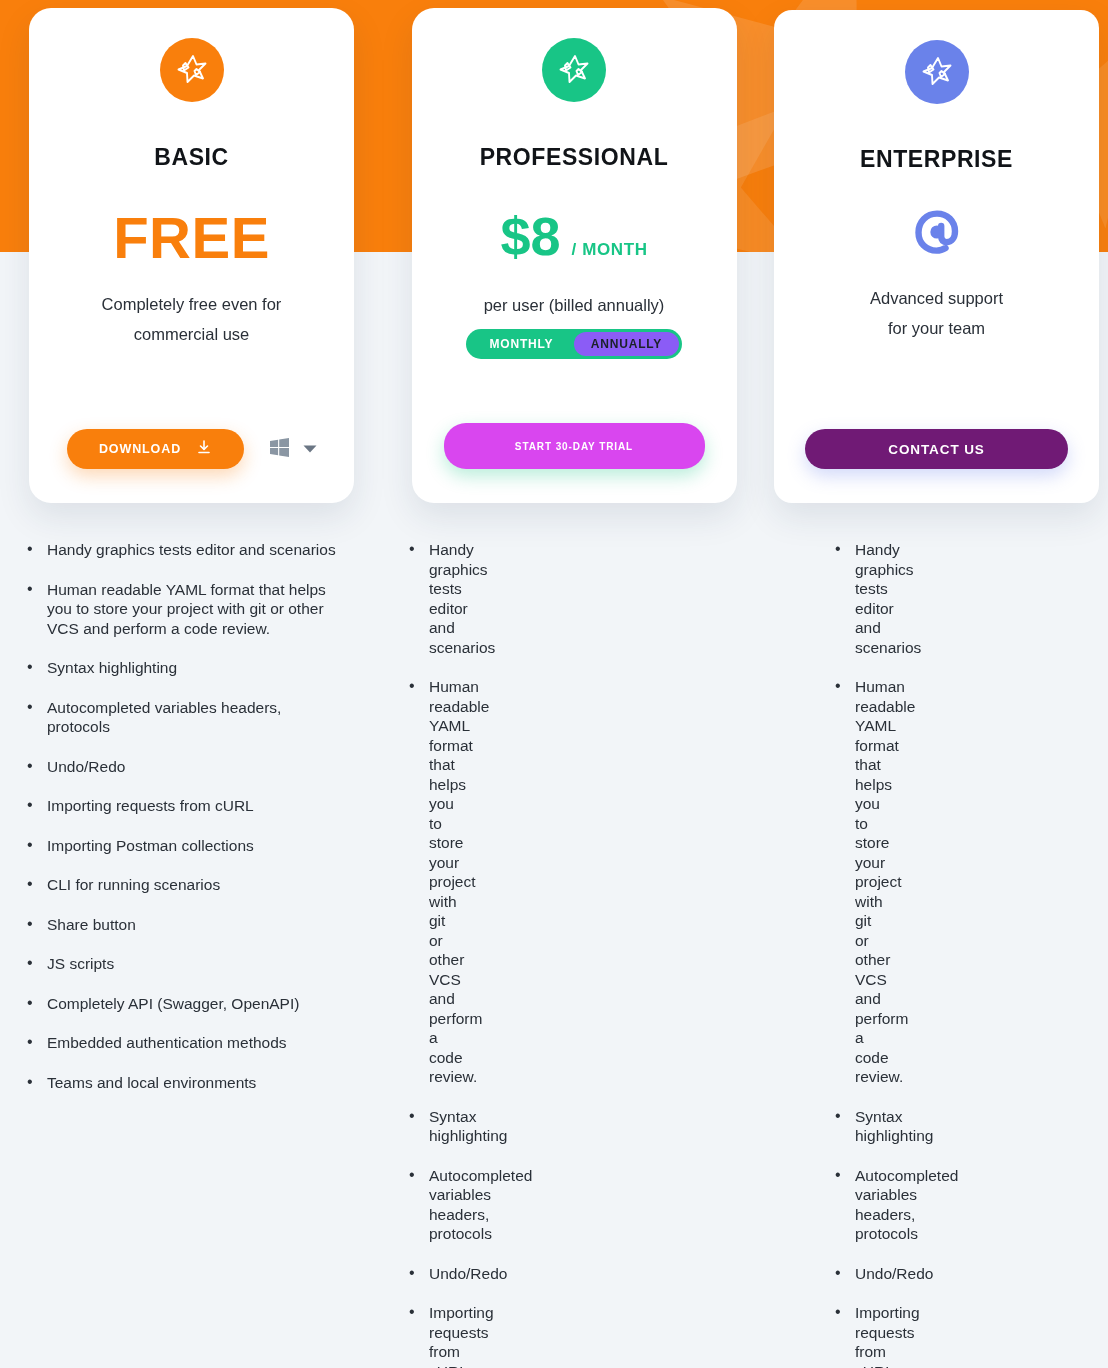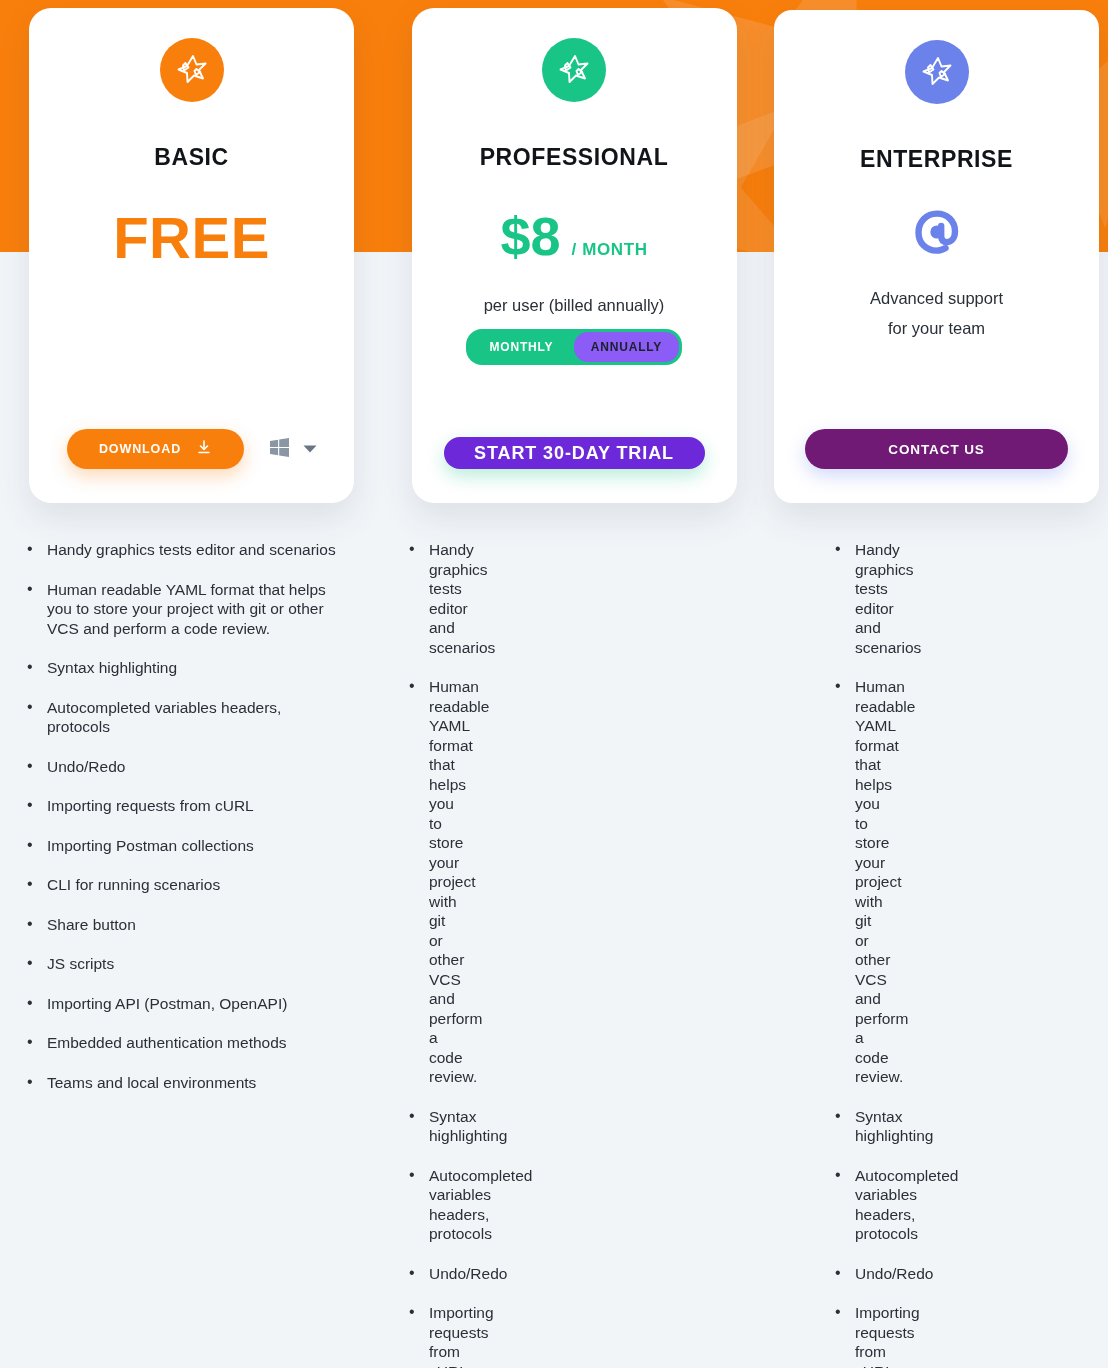--- a/index.html
+++ b/index.html
@@ -158,21 +158,21 @@
     font-size: 16.5px;
     line-height: 24px;
     color: #2a3038;
     text-align: center;
   }
 
   
   .billing-toggle {
     margin-top: 12px;
     width: 216px;
-    height: 36px;
+    height: 30px;
     border-radius: 16px;
     background: #18c586;
     display: flex;
     align-items: center;
     padding: 3px;
     position: relative;
   }
   .toggle-opt {
     flex: 1;
     height: 100%;
@@ -212,23 +212,23 @@
     font-family: "Liberation Sans", sans-serif;
   }
   .btn-download {
     width: 177px; height: 40px;
     background: #f97f0c;
     font-size: 12.5px;
     box-shadow: 0 7px 18px rgba(249, 127, 12, 0.30);
     gap: 16px;
   }
   .btn-trial {
-    width: 261px; height: 32px;
-    background: #6d28d9;
-    font-size: 18px;
+    width: 261px; height: 46px;
+    background: #d946ef;
+    font-size: 10px;
     box-shadow: 0 7px 18px rgba(24, 197, 134, 0.30);
   }
   .btn-contact {
     width: 263px; height: 40px;
     background: #701a75;
     font-size: 13.5px;
     box-shadow: 0 7px 18px rgba(106, 130, 234, 0.30);
   }
   .os-picker {
     display: flex;
@@ -287,20 +287,21 @@
           <svg width="40" height="40" viewBox="0 0 40 40" fill="none" stroke="#ffffff" stroke-width="1.9" stroke-linejoin="round">
             <path d="M21 6 L24.5 14.5 L33.5 13.5 L27 20 L31 28.5 L22 25.5 L15.5 32 L15 23 L6.5 19.5 L15 16 Z"></path>
             <path d="M13.5 13 L16.5 17.5 L12 20.5 L11 15.5 Z"></path>
             <path d="M24.5 19 L28 22 L24 25 L22.5 21 Z"></path>
           </svg>
         </div>
         <div class="plan-name">BASIC</div>
         <div class="price-row">
           <span class="price-free">FREE</span>
         </div>
+        <div class="plan-desc">Completely free even for commercial use</div>
         <div class="cta-area">
           <button class="btn btn-download">
             <span>DOWNLOAD</span>
             <span>
               <svg width="14" height="15" viewBox="0 0 14 15" fill="none" stroke="#ffffff" stroke-width="1.6" stroke-linecap="round" stroke-linejoin="round">
                 <path d="M7 1 V9"></path>
                   <path d="M3.5 6 L7 9.4 L10.5 6"></path>
                   <path d="M2 12.5 H12"></path>
               </svg>
             </span>
@@ -385,21 +386,21 @@
           <li class="feat-item">Handy graphics tests editor and scenarios</li>
           <li class="feat-item">Human readable YAML format that helps you to store your project with git or other VCS and perform a code review.</li>
           <li class="feat-item">Syntax highlighting</li>
           <li class="feat-item">Autocompleted variables headers, protocols</li>
           <li class="feat-item">Undo/Redo</li>
           <li class="feat-item">Importing requests from cURL</li>
           <li class="feat-item">Importing Postman collections</li>
           <li class="feat-item">CLI for running scenarios</li>
           <li class="feat-item">Share button</li>
           <li class="feat-item">JS scripts</li>
-          <li class="feat-item">Importing API (Postman, OpenAPI)</li>
+          <li class="feat-item">Completely API (Swagger, OpenAPI)</li>
           <li class="feat-item">Embedded authentication methods</li>
           <li class="feat-item">Teams and local environments</li>
         </ul>
     </div>
     <div class="feat-col fc-1">
       <ul class="feat-list" id="list-professional">
           <li class="feat-item">Handy graphics tests editor and scenarios</li>
           <li class="feat-item">Human readable YAML format that helps you to store your project with git or other VCS and perform a code review.</li>
           <li class="feat-item">Syntax highlighting</li>
           <li class="feat-item">Autocompleted variables headers, protocols</li>

